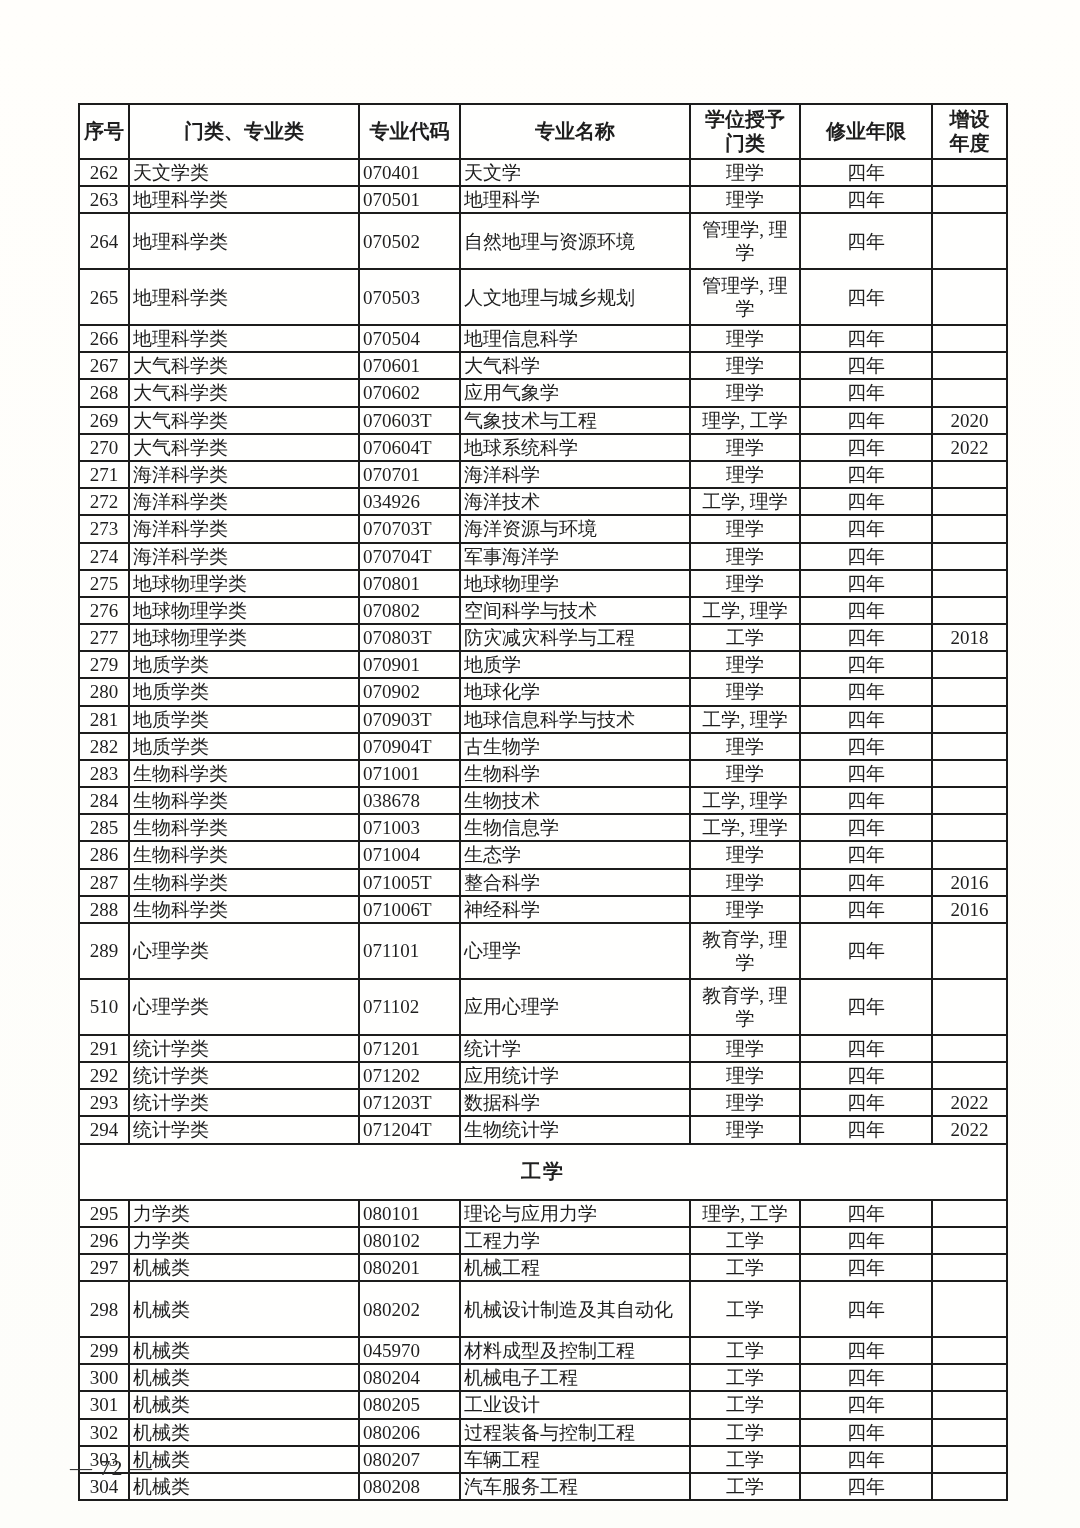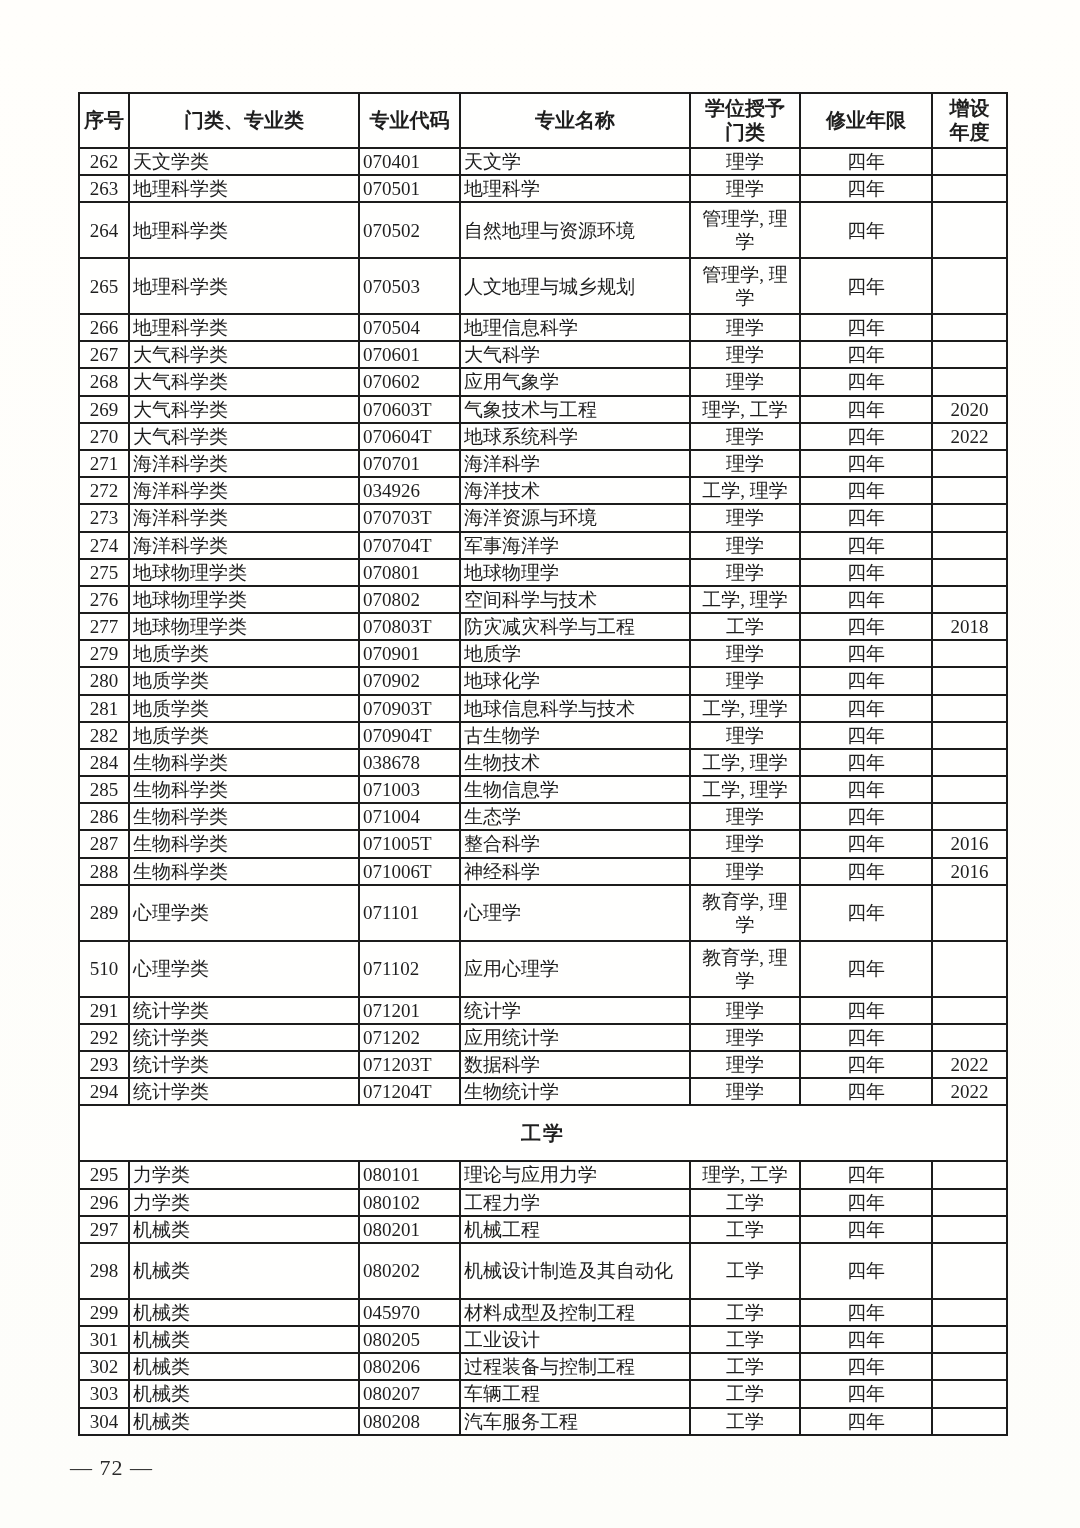--- a/index.html
+++ b/index.html
@@ -9,21 +9,21 @@
     background:#fdfdfa;
     font-family:"Liberation Serif","DejaVu Serif",serif;
     color:#1e1e1e;
   }
   .page {
     position:absolute; inset:0;
     background:linear-gradient(180deg,#fffefb 0%,#fdfdfa 100%);
   }
   table.majors {
     position:absolute;
-    left:78px; top:92px;
+    left:78px; top:103px;
     width:928px;
     border-collapse:collapse;
     table-layout:fixed;
     background:#fffffe;
   }
   table.majors th, table.majors td {
     border:2px solid #1c1c1c;
     font-size:19px;
     line-height:1.22;
     overflow:hidden;
@@ -263,20 +263,29 @@
         <tr data-name="table-row">
           <td class="c" data-name="cell-index">282</td>
           <td class="l" data-name="cell-category">地质学类</td>
           <td class="l" data-name="cell-code">070904T</td>
           <td class="l" data-name="cell-name">古生物学</td>
           <td class="c" data-name="cell-degree">理学</td>
           <td class="c" data-name="cell-years">四年</td>
           <td class="c" data-name="cell-year-added"></td>
         </tr>
         <tr data-name="table-row">
+          <td class="c" data-name="cell-index">283</td>
+          <td class="l" data-name="cell-category">生物科学类</td>
+          <td class="l" data-name="cell-code">071001</td>
+          <td class="l" data-name="cell-name">生物科学</td>
+          <td class="c" data-name="cell-degree">理学</td>
+          <td class="c" data-name="cell-years">四年</td>
+          <td class="c" data-name="cell-year-added"></td>
+        </tr>
+        <tr data-name="table-row">
           <td class="c" data-name="cell-index">284</td>
           <td class="l" data-name="cell-category">生物科学类</td>
           <td class="l" data-name="cell-code">038678</td>
           <td class="l" data-name="cell-name">生物技术</td>
           <td class="c" data-name="cell-degree">工学, 理学</td>
           <td class="c" data-name="cell-years">四年</td>
           <td class="c" data-name="cell-year-added"></td>
         </tr>
         <tr data-name="table-row">
           <td class="c" data-name="cell-index">285</td>
@@ -405,20 +414,29 @@
           <td class="l" data-name="cell-name">机械设计制造及其自动化</td>
           <td class="c" data-name="cell-degree">工学</td>
           <td class="c" data-name="cell-years">四年</td>
           <td class="c" data-name="cell-year-added"></td>
         </tr>
         <tr data-name="table-row">
           <td class="c" data-name="cell-index">299</td>
           <td class="l" data-name="cell-category">机械类</td>
           <td class="l" data-name="cell-code">045970</td>
           <td class="l" data-name="cell-name">材料成型及控制工程</td>
+          <td class="c" data-name="cell-degree">工学</td>
+          <td class="c" data-name="cell-years">四年</td>
+          <td class="c" data-name="cell-year-added"></td>
+        </tr>
+        <tr data-name="table-row">
+          <td class="c" data-name="cell-index">300</td>
+          <td class="l" data-name="cell-category">机械类</td>
+          <td class="l" data-name="cell-code">080204</td>
+          <td class="l" data-name="cell-name">机械电子工程</td>
           <td class="c" data-name="cell-degree">工学</td>
           <td class="c" data-name="cell-years">四年</td>
           <td class="c" data-name="cell-year-added"></td>
         </tr>
         <tr data-name="table-row">
           <td class="c" data-name="cell-index">301</td>
           <td class="l" data-name="cell-category">机械类</td>
           <td class="l" data-name="cell-code">080205</td>
           <td class="l" data-name="cell-name">工业设计</td>
           <td class="c" data-name="cell-degree">工学</td>

